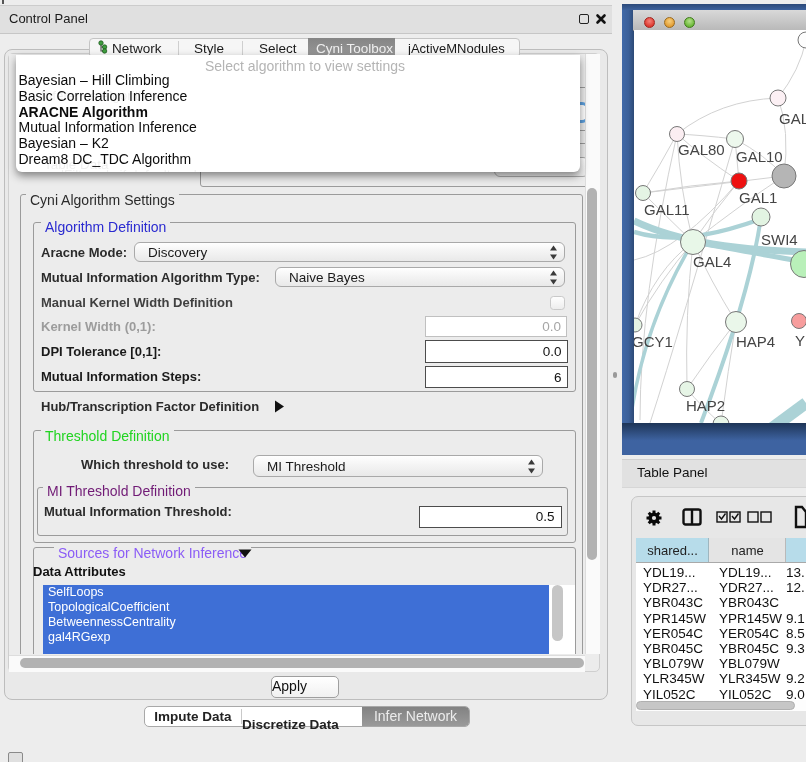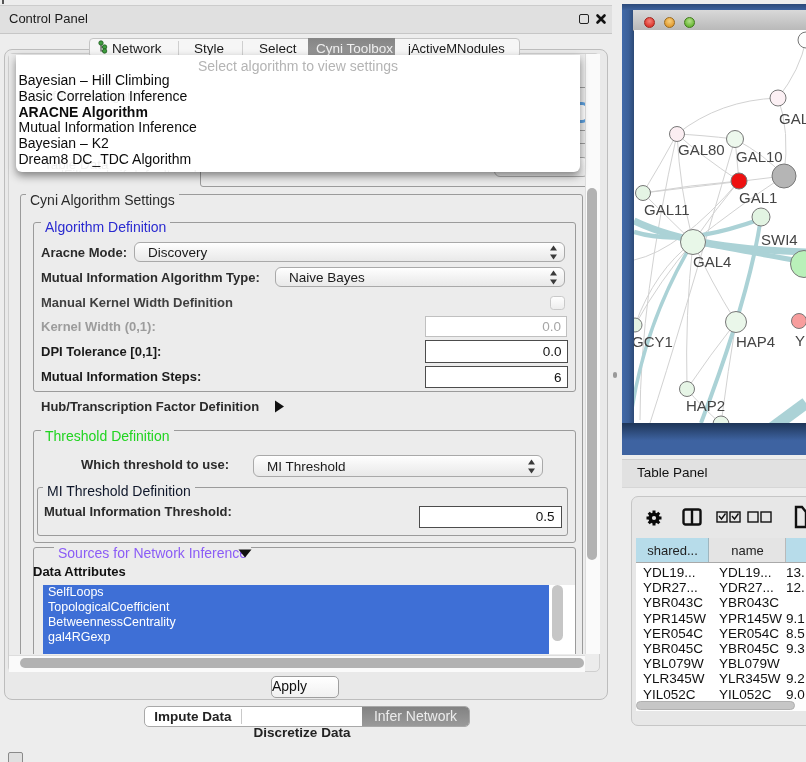--- a/index.html
+++ b/index.html
@@ -84,21 +84,21 @@
   <div class="row" style="left:72px;top:403px">Which threshold to use:</div>
   <div class="combo" style="left:244px;top:401px;width:290px;height:21.5px">
       <span class="ct" style="top:3px">MI Threshold</span>
     <svg class="carets" style="top:3px" width="9" height="15" viewBox="0 0 9 15">
         <path d="M4.5 0.5 L8 5.5 L1 5.5 Z" fill="#3a3a3a"></path>
         <path d="M4.5 14.5 L8 9.5 L1 9.5 Z" fill="#3a3a3a"></path>
       </svg>
     </div>
 
   <div class="gb" style="left:28px;top:433px;width:529px;height:47px"></div>
-  <div class="gbl" style="left:34px;top:429px;color:#0f172a">MI Threshold Definition</div>
+  <div class="gbl" style="left:34px;top:429px;color:#701a75">MI Threshold Definition</div>
   <div class="row" style="left:35px;top:450px">Mutual Information Threshold:</div>
   <div class="fld" style="left:410px;top:451.5px;width:142.5px;height:22px;border:1.5px solid #4c4c4c;padding:2.5px 6px 0 0">0.5</div>
 
   <div class="gb" style="left:24px;top:493px;width:541px;height:165px"></div>
   <div class="gbl" style="left:45px;top:491px;color:#8b5cf6">Sources for Network Inference</div>
   <svg class="abs" style="left:229px;top:495px" width="14" height="9" viewBox="0 0 14 9">
       <path d="M0.5 0.5 L13.5 0.5 L7 8.5 Z" fill="#111"></path>
     </svg>
   <div class="row" style="left:24px;top:510px;color:#111">Data Attributes</div>
 
@@ -112,42 +112,42 @@
 <div class="abs" style="left:587px;top:188px;width:10px;height:372px;background:#b2b2b2;border-radius:5px"></div>
 
 <div class="abs" style="left:9px;top:655px;width:576px;height:16px;background:#fafafa;border-top:1px solid #ddd"></div>
 <div class="abs" style="left:20px;top:658px;width:564px;height:10px;background:#b2b2b2;border-radius:5px"></div>
 
 <div class="abs" style="left:271px;top:676px;width:66px;height:20px;background:linear-gradient(#ffffff,#f1f1f1);border:1px solid #9f9f9f;border-radius:5px;font-size:14px;color:#111;text-align:left;line-height:19px">Apply</div>
 
 <div class="abs" style="left:144px;top:706px;width:326px;height:21px;background:#fff;border:1px solid #a8a8a8;border-radius:5px;box-sizing:border-box;font-size:13.5px;font-weight:bold;color:#222">
   <div class="abs" style="left:0;top:0;width:96px;height:19px;text-align:center;line-height:19px">Impute Data</div>
   <div class="abs" style="left:96px;top:2px;width:1px;height:15px;background:#c9c9c9"></div>
-  <div class="abs" style="left:97px;top:16px;width:120px;height:19px;text-align:center;line-height:19px">Discretize Data</div>
+  <div class="abs" style="left:97px;top:8px;width:120px;height:19px;line-height:19px">Discretize Data</div>
   <div class="abs" style="left:217px;top:0;width:107px;height:19px;background:linear-gradient(#828282,#9a9a9a);border-radius:0 4px 4px 0;text-align:center;line-height:19px;color:#ececec;font-weight:normal;font-size:14px">Infer Network</div>
 </div>
 
 <div class="abs" style="left:89px;top:38px;width:431px;height:20px;background:#f6f6f6;border:1px solid #c4c4c4;border-radius:4px;box-sizing:border-box"></div>
 <div class="abs" style="left:308px;top:38px;width:87px;height:20px;background:linear-gradient(#858585,#999999)"></div>
 <svg class="abs" style="left:97px;top:40px" width="12" height="14" viewBox="0 0 12 14">
   <path d="M4 3 L4 11 L7 11 M4 7 L7 7" stroke="#555" stroke-width="1.2" fill="none"></path>
   <circle cx="4" cy="3" r="2.2" fill="#3f9e3f" stroke="#1e5c1e" stroke-width="0.8"></circle>
   <circle cx="7.6" cy="7" r="2.2" fill="#3f9e3f" stroke="#1e5c1e" stroke-width="0.8"></circle>
   <circle cx="7.6" cy="11" r="2.2" fill="#3f9e3f" stroke="#1e5c1e" stroke-width="0.8"></circle>
 </svg>
 <div class="abs" style="left:112px;top:41px;font-size:13.5px;color:#1a1a1a">Network</div>
 <div class="abs" style="left:178px;top:41px;width:1px;height:14px;background:#cfcfcf"></div>
 <div class="abs" style="left:194px;top:41px;font-size:13.5px;color:#1a1a1a">Style</div>
 <div class="abs" style="left:242px;top:41px;width:1px;height:14px;background:#cfcfcf"></div>
 <div class="abs" style="left:259px;top:41px;font-size:13.5px;color:#1a1a1a">Select</div>
 <div class="abs" style="left:316px;top:41px;font-size:13.5px;color:#f0f0f0">Cyni Toolbox</div>
 <div class="abs" style="left:408px;top:41px;font-size:13px;color:#1a1a1a;font-weight:normal">jActiveMNodules</div>
 
 <div class="abs" style="left:16px;top:55px;width:564px;height:117px;background:#fff;border-radius:0 0 6px 6px;box-shadow:0 4px 9px rgba(0,0,0,0.45);overflow:hidden">
-  <div class="abs" style="left:0;top:3px;width:564px;text-align:center;font-size:14px;color:#b4b4b4">Select algorithm to view settings</div>
+  <div class="abs" style="left:7px;top:3px;width:564px;text-align:center;font-size:14px;color:#b4b4b4">Select algorithm to view settings</div>
   <div class="abs" style="left:2.5px;top:18px;font-size:14px;color:#0c0c0c;line-height:15.8px;white-space:nowrap">Bayesian – Hill Climbing<br>Basic Correlation Inference<br><span class="b">ARACNE Algorithm</span><br>Mutual Information Inference<br>Bayesian – K2<br>Dream8 DC_TDC Algorithm</div>
   <div class="abs" style="left:25px;top:33px;font-size:13.5px;color:rgba(0,0,0,0.07)">Inference Algorithm</div>
   <div class="abs" style="left:28px;top:102px;font-size:13.5px;color:rgba(0,0,0,0.07)">Table Data</div>
   <div class="abs" style="left:30px;top:112px;font-size:13.5px;color:rgba(0,0,0,0.06)">galFiltered.sif default node</div>
 </div>
 
 <div class="abs" style="left:622px;top:4px;width:184px;height:7px;background:linear-gradient(#2b4979,#3f65a2)"></div>
 <div class="abs" style="left:622px;top:10px;width:12px;height:414px;background:linear-gradient(90deg,#4169a8,#3c6099 55%,#2d4a76)"></div>
 <div class="abs" style="left:622px;top:423px;width:184px;height:32px;background:linear-gradient(#1e3557,#3e63a1 55%,#3e63a1)"></div>
 

